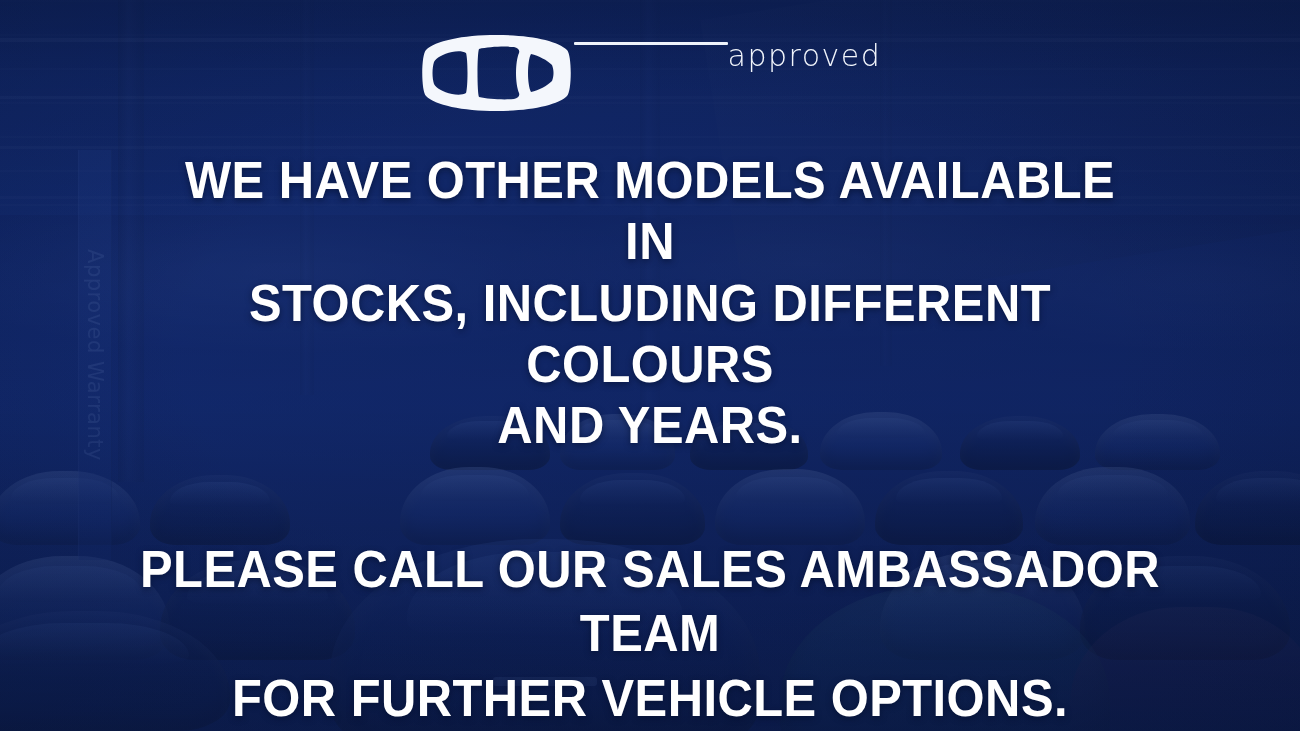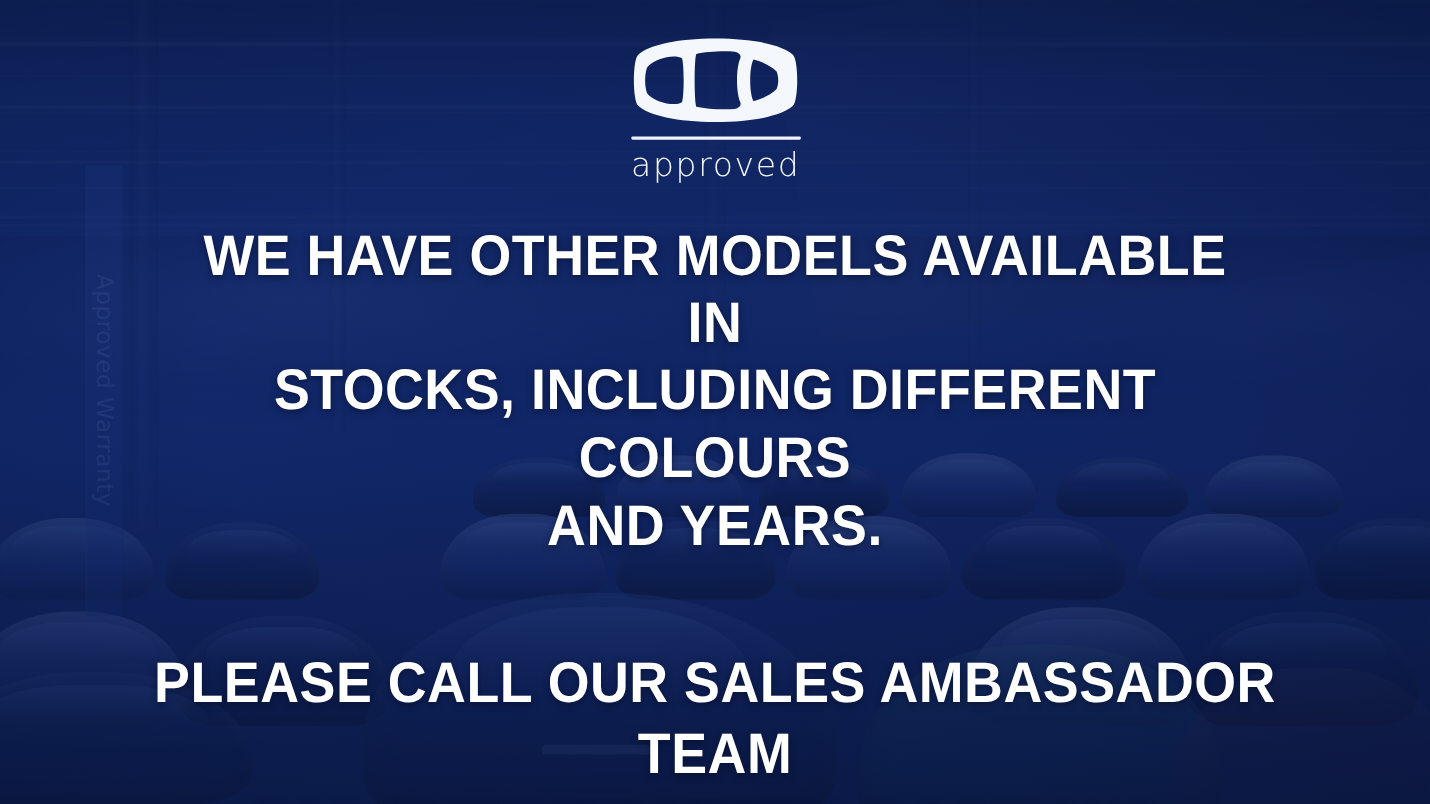--- a/index.html
+++ b/index.html
@@ -172,21 +172,21 @@
 
   
   .content {
     position:absolute; inset:0;
     display:flex; flex-direction:column; align-items:center;
     z-index:5;
   }
 
   .logo-block {
     margin-top:32px;
-    display:flex; flex-direction:column; align-items:flex-end;
+    display:flex; flex-direction:row; align-items:flex-start;
   }
   .car-mark { display:block; }
   .logo-rule {
     width:154px; height:3px;
     background:#eef3fb;
     margin-top:10px;
     border-radius:1px;
   }
   .logo-word {
     margin-top:8px;

